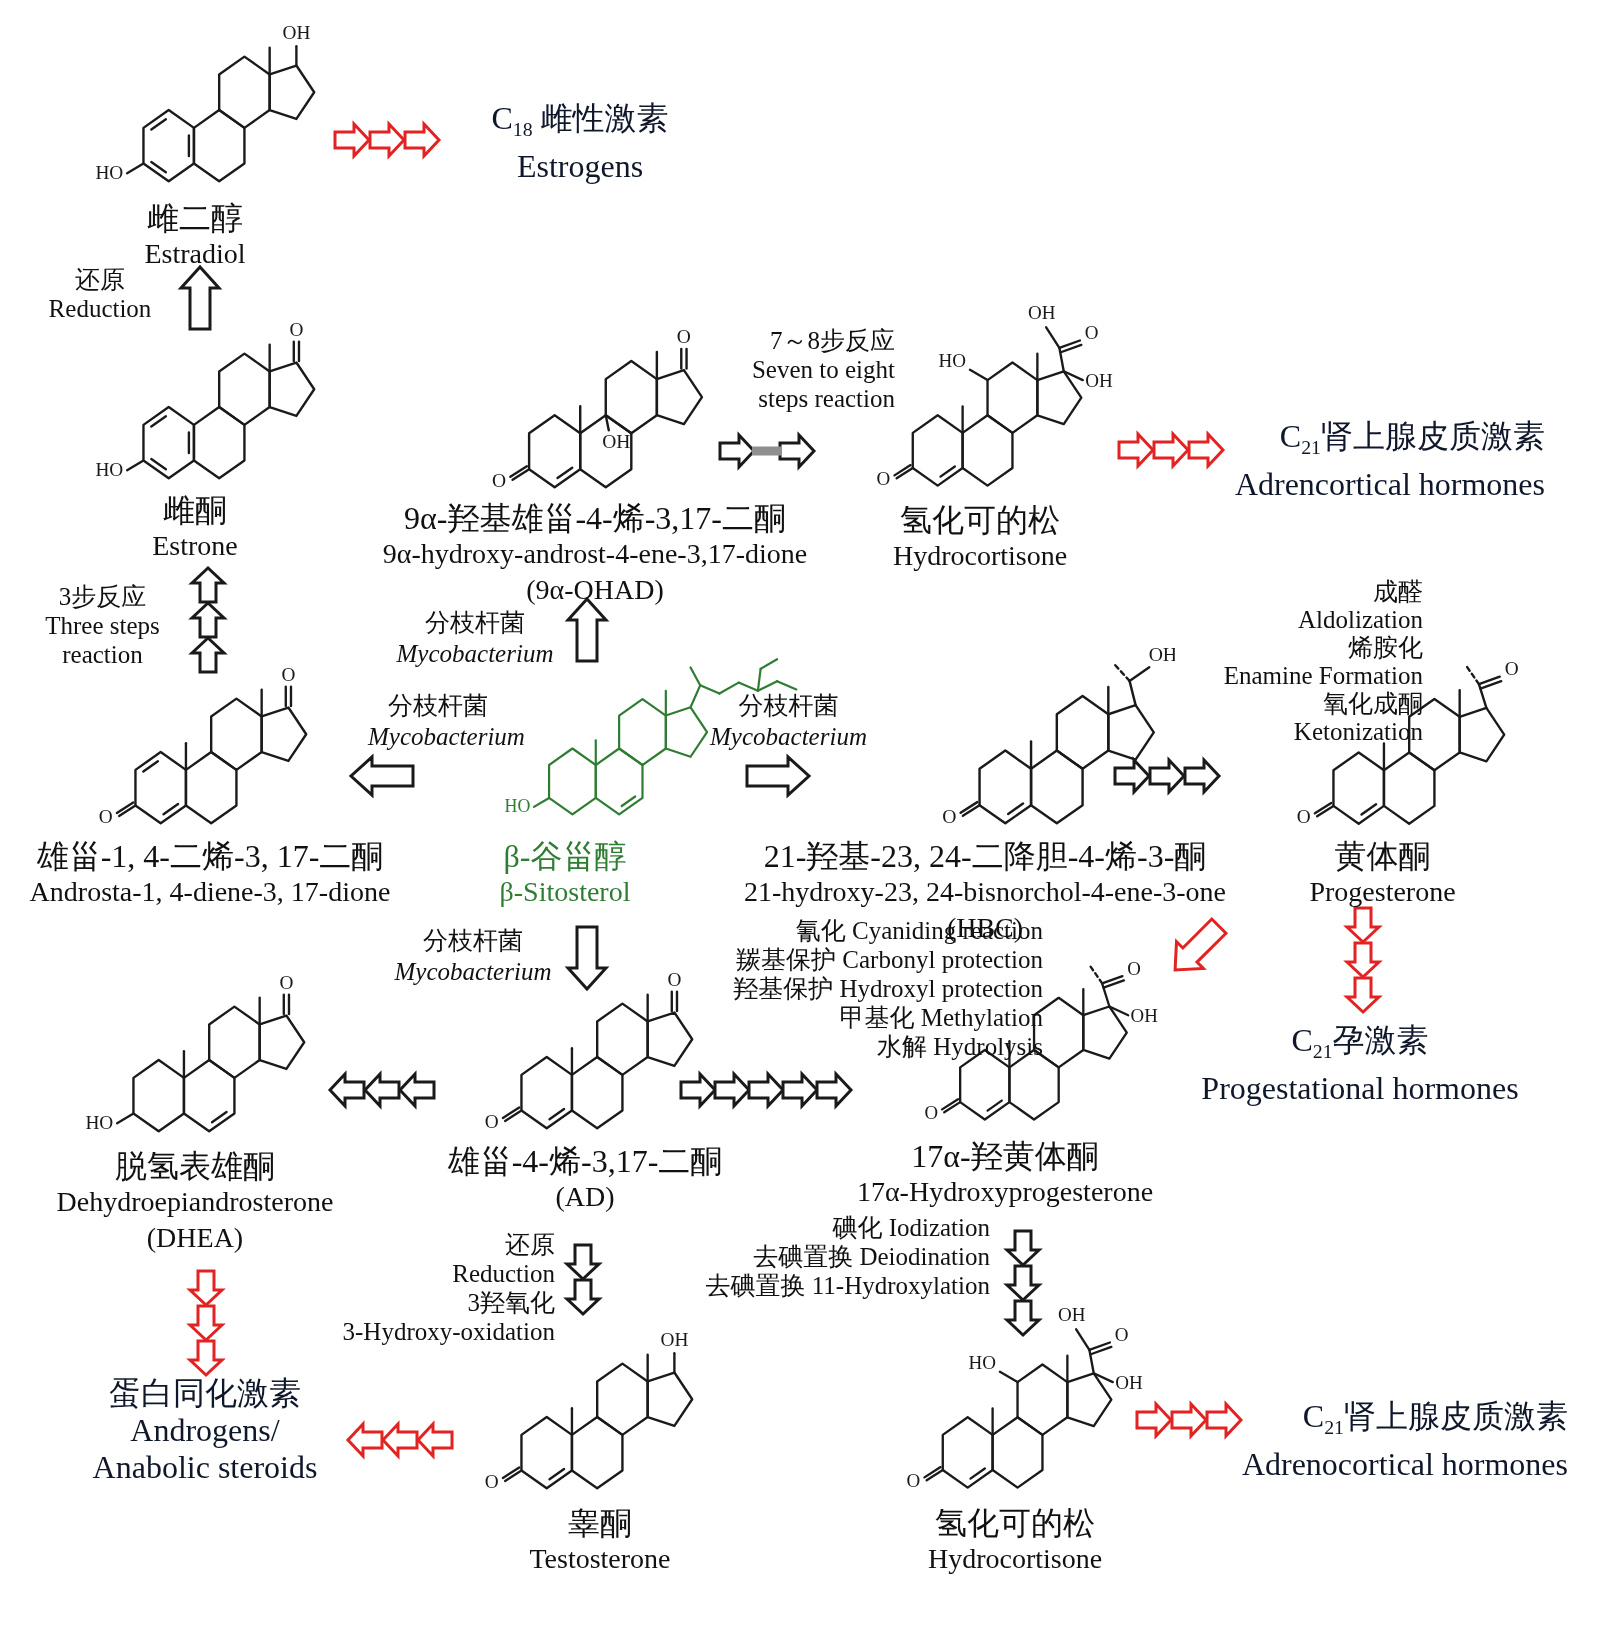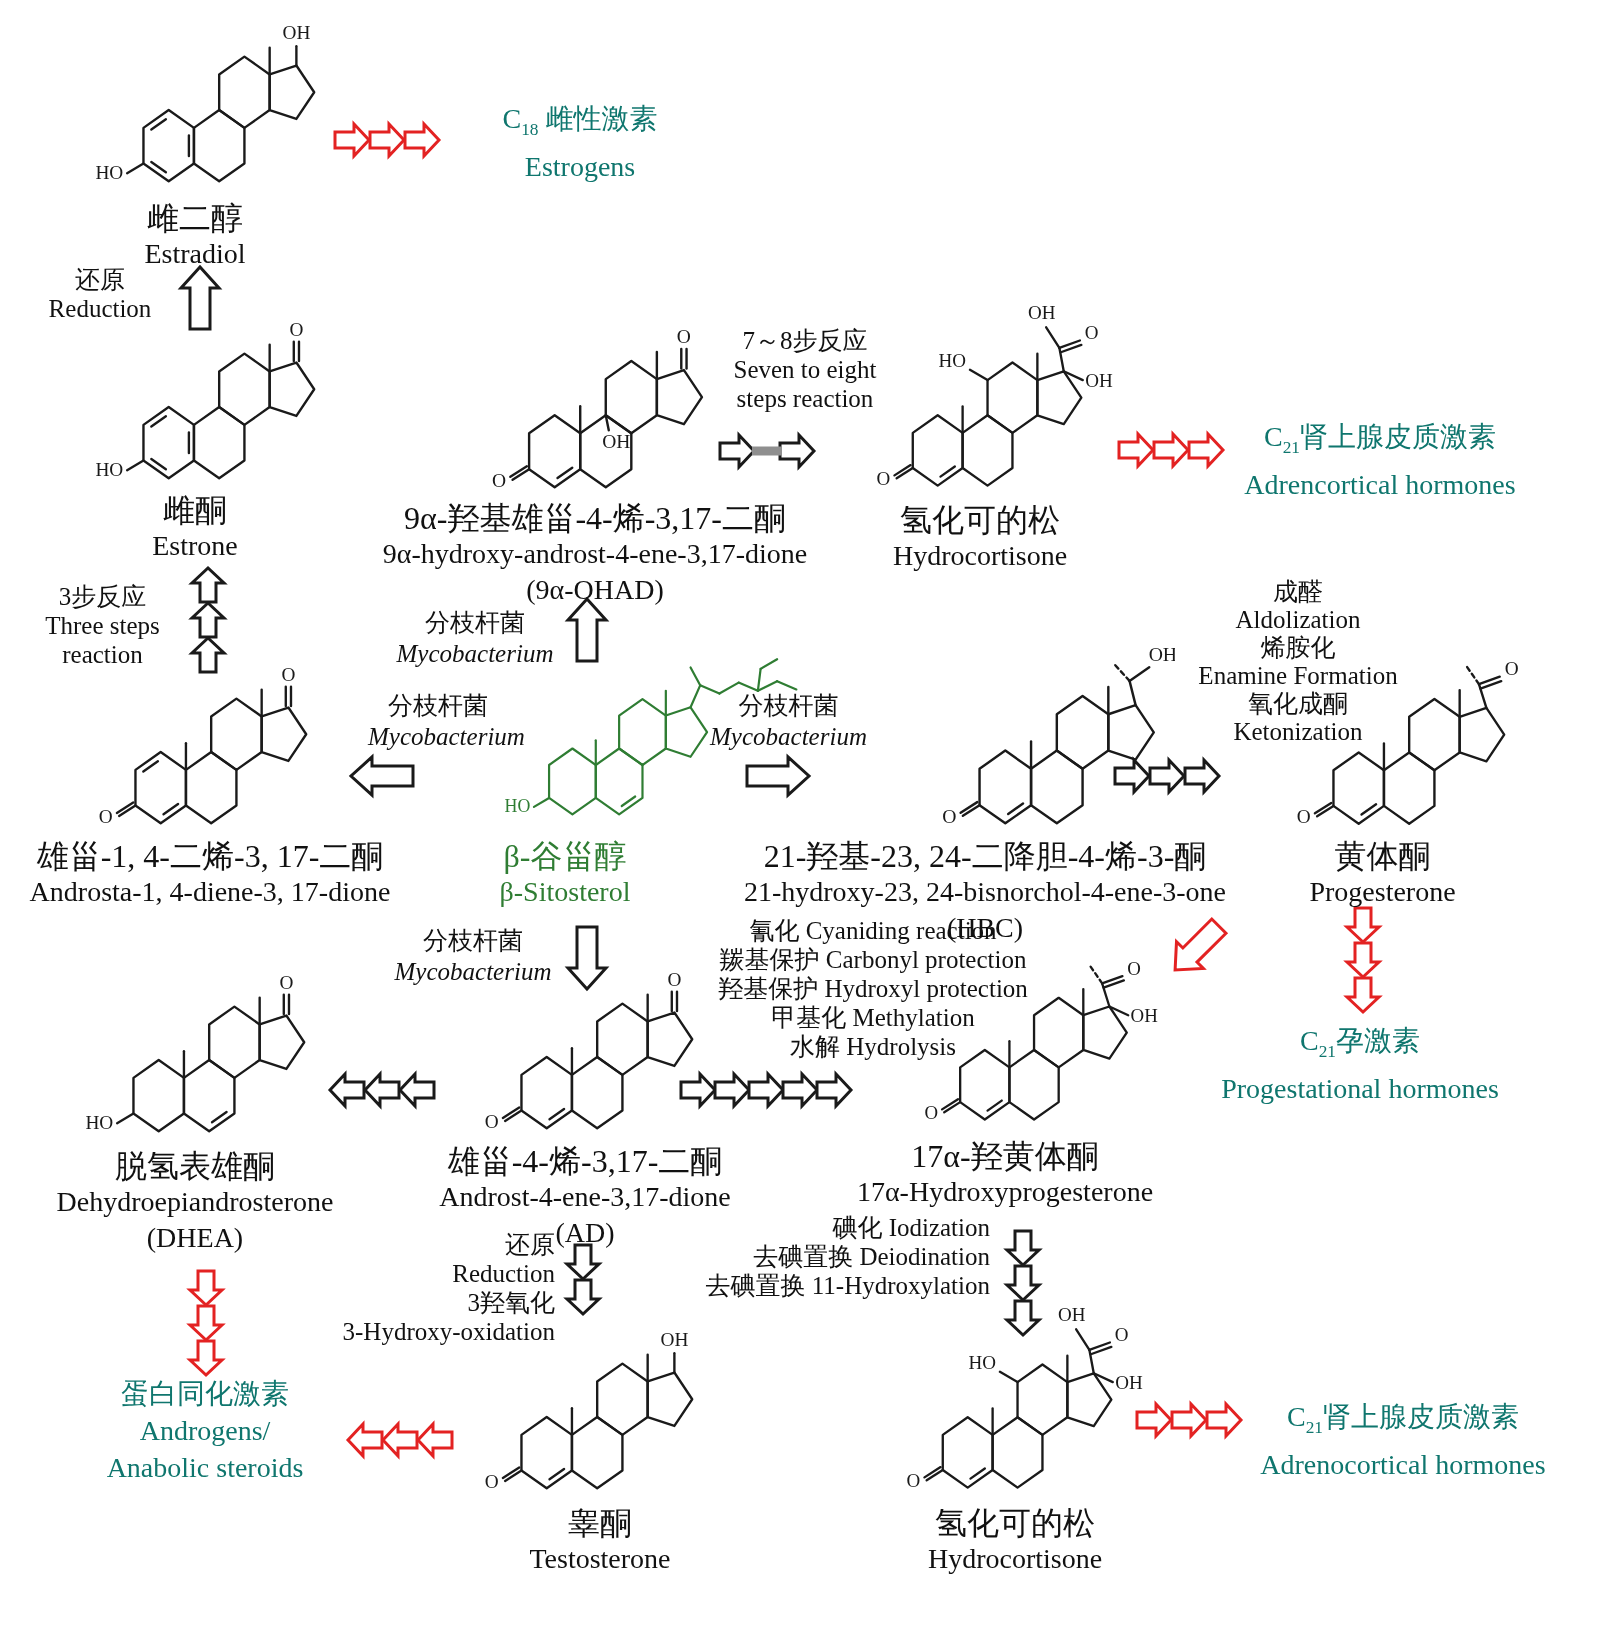--- a/index.html
+++ b/index.html
@@ -5,22 +5,22 @@
   *{margin:0;padding:0;box-sizing:border-box}
   body{font-family:"Liberation Serif","DejaVu Serif",serif;background:#fff;color:#111}
   #canvas{position:relative;width:1619px;height:1632px;background:#fff;overflow:hidden}
   .struct{position:absolute}
   .struct svg{display:block;width:100%;height:auto}
   .clabel{position:absolute;text-align:center;font-size:28px;line-height:36px;color:#111}
   .clabel .zh{font-size:32px}
   .green{color:#2f7d33}
   .rx{position:absolute;font-size:25px;line-height:29px;color:#111}
   .rx em{}
-  .cls{position:absolute;color:#0f766e;font-size:28px;line-height:37px}
-  .center{text-align:center}.leftal{text-align:center}.rightal{text-align:right}
+  .cls{position:absolute;color:#0f172a;font-size:32px;line-height:37px}
+  .center{text-align:center}.leftal{text-align:right}.rightal{text-align:right}
   sub{font-size:0.62em}
   #arrows{position:absolute;left:0;top:0;pointer-events:none}
 </style>
 </head>
 <body>
 
 <div id="canvas">
 
   <svg id="arrows" width="1619" height="1632">
       <polygon points="335.0,132.0 354.0,132.0 354.0,124.0 369.0,140.0 354.0,156.0 354.0,148.0 335.0,148.0" fill="#fff" stroke="#e32222" stroke-width="3" stroke-linejoin="miter"></polygon>
@@ -353,21 +353,20 @@
     <div class="zh">黄体酮</div>
     <div>Progesterone</div>
   </div>
   <div class="clabel" style="left:20px;top:1148px;width:350px">
     <div class="zh">脱氢表雄酮</div>
     <div>Dehydroepiandrosterone</div>
     <div>(DHEA)</div>
   </div>
   <div class="clabel" style="left:420px;top:1143px;width:330px">
     <div class="zh">雄甾-4-烯-3,17-二酮</div>
-    <div>Androst-4-ene-3,17-dione</div>
     <div>(AD)</div>
   </div>
   <div class="clabel" style="left:830px;top:1138px;width:350px">
     <div class="zh">17α-羟黄体酮</div>
     <div>17α-Hydroxyprogesterone</div>
   </div>
   <div class="clabel" style="left:480px;top:1505px;width:240px">
     <div class="zh">睾酮</div>
     <div>Testosterone</div>
   </div>

